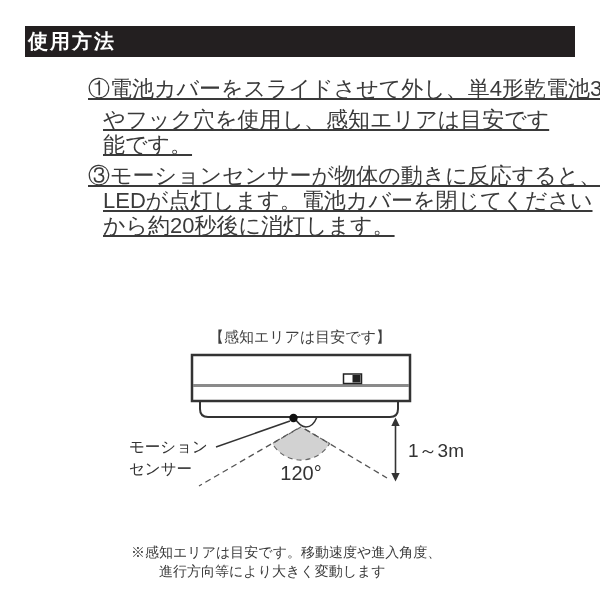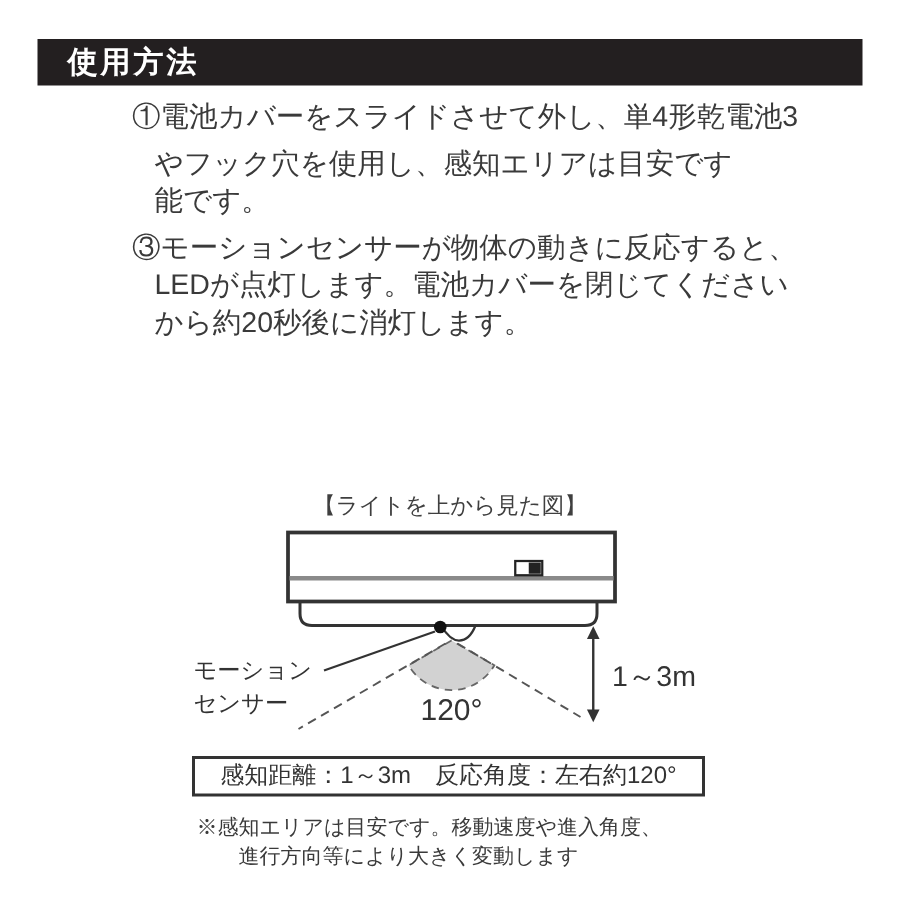--- a/index.html
+++ b/index.html
@@ -3,49 +3,49 @@
 <meta charset="utf-8">
 <style>
   html,body { margin:0; padding:0; background:#ffffff; }
   .page {
     position:relative; width:600px; height:600px; background:#ffffff;
     font-family:"Liberation Sans", sans-serif; color:#3a3a3a; overflow:hidden;
   }
   .header-bar {
     position:absolute; left:25px; top:26px; width:550px; height:31px;
     background:#231f20; display:flex; align-items:center;
-    box-sizing:border-box; padding-left:20px;
+    box-sizing:border-box; padding-left:3px;
   }
   .header-bar .title {
     color:#ffffff; font-size:20px; font-weight:bold; letter-spacing:2px;
   }
   .instructions {
-    position:absolute; left:88px; top:66px; width:430px;
-    font-size:19px; line-height:25px; color:#3a3a3a;
+    position:absolute; left:88px; top:76px; width:430px;
+    font-size:22px; line-height:25px; color:#3a3a3a;text-decoration:underline;
   }
   .para { margin-bottom:6px; }
   .para .line { white-space:nowrap; }
   .para .line.cont { margin-left:15px; }
   .diagram-caption {
     position:absolute; left:0; top:328px; width:600px; text-align:center;
     font-size:15px; color:#3f3f3f;
   }
   svg.diagram { position:absolute; left:110px; top:348px; }
   svg.diagram text { font-family:"Liberation Sans", sans-serif; fill:#333333; }
   .spec-box {
     position:absolute; left:128px; top:504px; width:342px; height:27px;
     box-sizing:border-box; border:2px solid #333333;
     display:flex; align-items:center; justify-content:center;
     font-size:16px; color:#333333; white-space:nowrap;
   }
   .footnote {
     position:absolute; left:131px; top:543px;
     font-size:14px; line-height:19px; color:#3a3a3a;
   }
-  .footnote .fline { white-space:nowrap;font-family:Liberation Serif, serif; }
+  .footnote .fline { white-space:nowrap; }
   .footnote .fline.cont { margin-left:28px; }
 </style>
 </head>
 <body>
 
 <div class="page">
 
   <div class="header-bar">
     <span class="title">使用方法</span>
   </div>
@@ -58,21 +58,21 @@
       <div class="line cont">やフック穴を使用し、感知エリアは目安です</div>
       <div class="line cont">能です。</div>
     </div>
     <div class="para">
       <div class="line">③モーションセンサーが物体の動きに反応すると、</div>
       <div class="line cont">LEDが点灯します。電池カバーを閉じてください</div>
       <div class="line cont">から約20秒後に消灯します。</div>
     </div>
   </div>
 
-  <div class="diagram-caption">【ライトを上から見た図】</div>
+  <div class="diagram-caption">【感知エリアは目安です】</div>
 
   <svg class="diagram" width="390" height="150" viewBox="110 348 390 150">
 
     <path d="M200,401 L200,409 Q200,417 208,417 L390,417 Q398,417 398,409 L398,401 Z" fill="#ffffff" stroke="#333333" stroke-width="2"></path>
 
     <rect x="192" y="355" width="218" height="46" fill="#ffffff" stroke="#333333" stroke-width="2.5"></rect>
 
     <line x1="193" y1="385.5" x2="409" y2="385.5" stroke="#8a8a8a" stroke-width="3"></line>
 
     <rect x="343.5" y="374" width="18" height="9.5" fill="#ffffff" stroke="#222222" stroke-width="1.5"></rect>
@@ -92,20 +92,19 @@
     <line x1="395.5" y1="421" x2="395.5" y2="478" stroke="#333333" stroke-width="1.6"></line>
     <polygon points="395.5,417.5 391.3,426 399.7,426" fill="#333333"></polygon>
     <polygon points="395.5,481.5 391.3,473 399.7,473" fill="#333333"></polygon>
 
     <text x="129" y="452" font-size="15.5">モーション</text>
     <text x="129" y="474" font-size="15.5">センサー</text>
     <text x="301" y="480" font-size="20" text-anchor="middle">120°</text>
     <text x="408" y="457" font-size="19">1～3m</text>
   </svg>
 
-  <div class="spec-box">感知距離：1～3m　反応角度：左右約120°</div>
 
   <div class="footnote">
     <div class="fline">※感知エリアは目安です。移動速度や進入角度、</div>
     <div class="fline cont">進行方向等により大きく変動します</div>
   </div>
 
 </div>
 
 </body></html>

